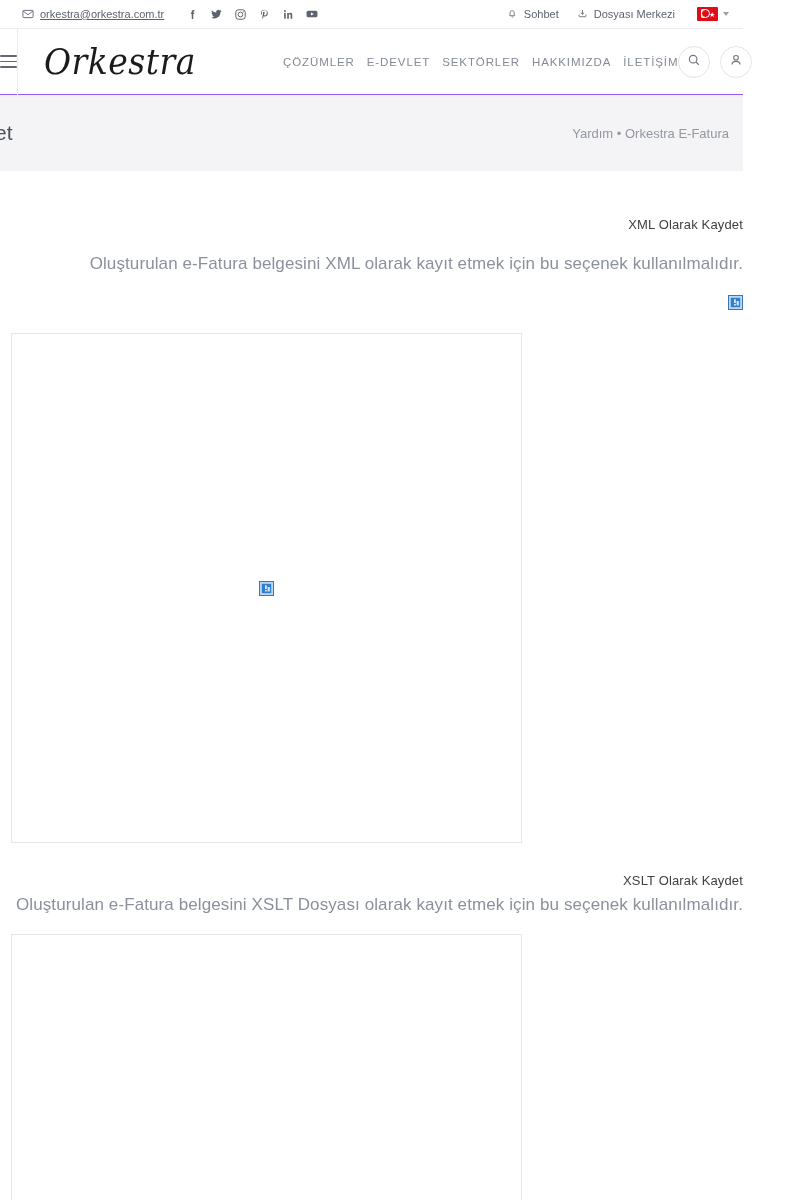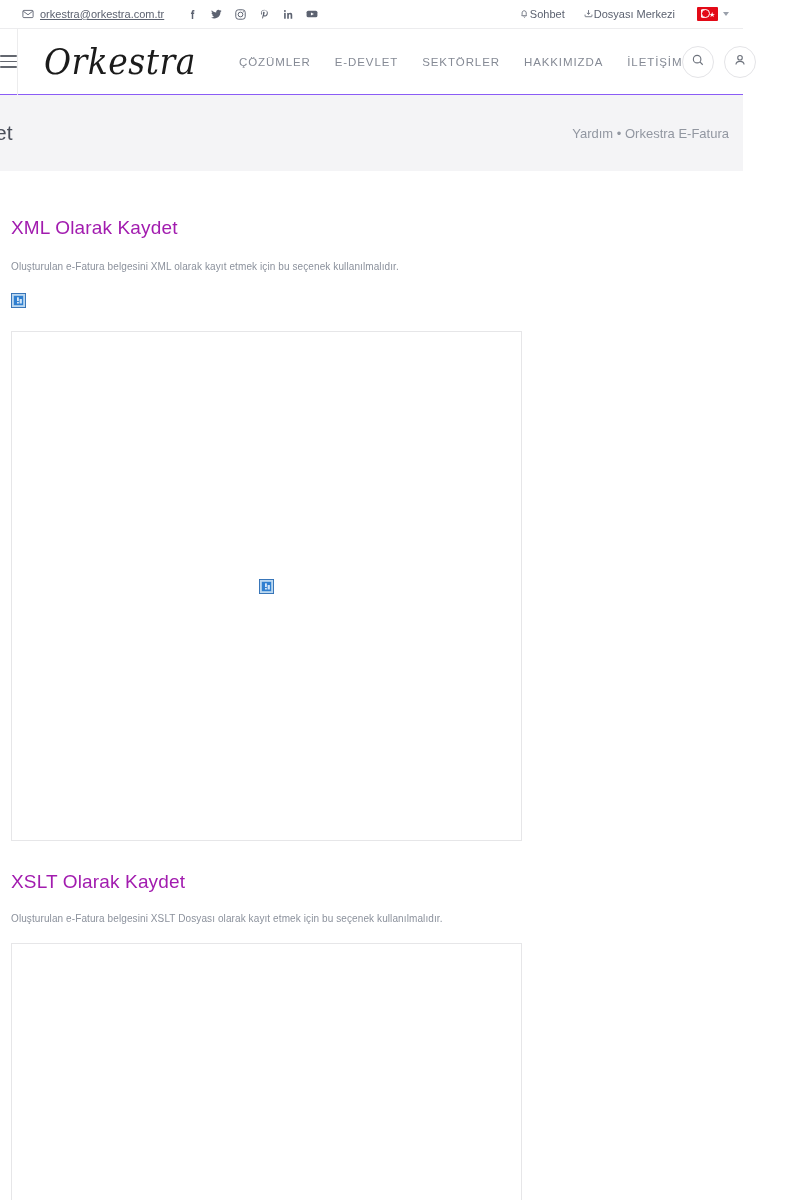--- a/index.html
+++ b/index.html
@@ -4,21 +4,21 @@
 <title>Orkestra - XML Olarak Kaydet</title>
 <style>
   * { box-sizing: border-box; }
   html, body {
     margin: 0; padding: 0;
     width: 800px; height: 1200px;
     background: #ffffff;
     font-family: "Liberation Sans", "DejaVu Sans", sans-serif;
     overflow: hidden;
   }
-  .page { width: 743px; height: 1200px; position: relative; background:#fff; }
+  .page { width: 743px; height: 1200px; position: relative; background:#fff;text-align:right; }
 
   
   .topbar {
     height: 29px;
     background: #ffffff;
     border-bottom: 1px solid #ececee;
     display: flex;
     align-items: center;
     padding: 0 14px 0 22px;
     font-size: 11px;
@@ -28,21 +28,21 @@
   .mail-item { display: flex; align-items: center; gap: 6px; color: #5c6270; font-size: 11px; white-space: nowrap; }
   .mail-item .ic { display:flex; align-items:center; }
   .social { display: flex; align-items: center; gap: 0; margin-left: 16px; }
   .social a {
     width: 24px; height: 22px;
     display: flex; align-items: center; justify-content: center;
     color: #5c6270; text-decoration: none;
   }
   .topbar-spacer { flex: 1; }
   .topbar-right { display: flex; align-items: center; gap: 18px; }
-  .tb-link { display: flex; align-items: center; color: #5c6270; font-size: 11px; text-decoration: none; white-space: nowrap; }
+  .tb-link { display: flex; align-items: center; gap: 6px; color: #5c6270; font-size: 11px; text-decoration: none; white-space: nowrap; }
   .flag-wrap { display: flex; align-items: center; gap: 5px; margin-left: 4px; }
   .flag {
     width: 21px; height: 14px; background: #e30a17;
     display: flex; align-items: center; justify-content: center;
     position: relative; border-radius: 1px;
   }
   .flag .crescent {
     position:absolute; left:4px; top:2px;
     width: 9px; height: 9px; border-radius: 50%;
     background: #e30a17; box-shadow: -2px 0 0 0 #fff;
@@ -80,22 +80,22 @@
     font-size: 33px;
     color: #1b1b1b;
     letter-spacing: 0.5px;
     font-style: italic;
     font-weight: 400;
     white-space: nowrap;
     transform: scaleY(1.05);
   }
 
   .nav {
-    display: flex; align-items: center; gap: 24px;
-    margin-left: 43px;
+    display: flex; align-items: center; gap: 12px;
+    margin-left: 87px;
   }
   .nav a {
     color: #858a95;
     font-size: 11.5px;
     letter-spacing: 0.9px;
     text-decoration: none;
     font-weight: 500;
     white-space: nowrap;
   }
   .header-spacer { flex: 1; }
@@ -124,28 +124,28 @@
     letter-spacing: 0.1px;
   }
   .crumb-spacer { flex: 1; }
   .crumb {
     font-size: 13px; color: #9297a1; white-space: nowrap;
   }
 
   
   .content { padding: 0 0 0 11px; }
   .sect-title {
-    font-size: 19px;
-    color: #a21caf;
+    font-size: 13px;
+    color: #404040;
     font-weight: 400;
     margin: 0;
     letter-spacing: 0.15px;
   }
   .sect-desc {
-    font-size: 10px;
+    font-size: 17px;
     color: #8b919c;
     margin: 0;
     letter-spacing: 0.1px;
   }
   .broken-img {
     width: 15px; height: 15px;
     display: inline-block;
     position: relative;
   }
 
@@ -319,19 +319,19 @@
             <rect x="6.6" y="4.6" width="1.6" height="4" fill="#ffffff"></rect>
             <rect x="6.6" y="9.6" width="1.6" height="1.6" fill="#ffffff"></rect>
             <rect x="9.2" y="6.4" width="2.4" height="4.8" fill="#cfe4f7"></rect>
           </svg>
         </span>
       </div>
     </div>
 
     <div>
       <h2 class="sect-title" style="margin-top:30px;">XSLT Olarak Kaydet</h2>
-      <p class="sect-desc" style="margin-top:20px;">Oluşturulan e-Fatura belgesini XSLT Dosyası olarak kayıt etmek için bu seçenek kullanılmalıdır.</p>
+      <p class="sect-desc" style="margin-top:7px;">Oluşturulan e-Fatura belgesini XSLT Dosyası olarak kayıt etmek için bu seçenek kullanılmalıdır.</p>
       <div class="box" style="margin-top:19px; height:400px; align-items:flex-start;">
       </div>
     </div>
 
   </div>
 </div>
 
 </body></html>

